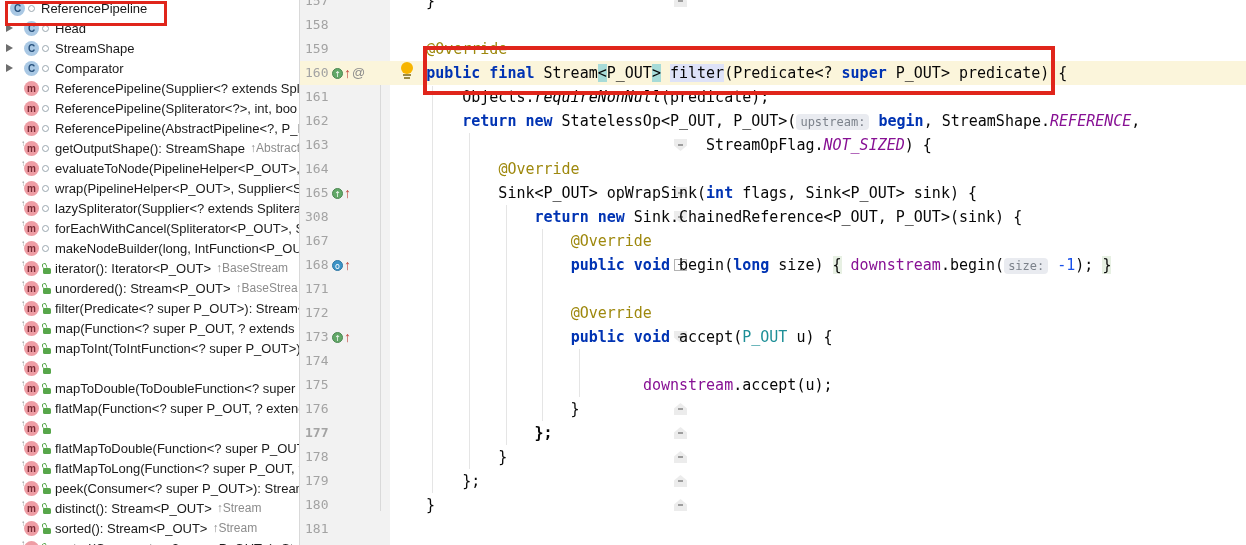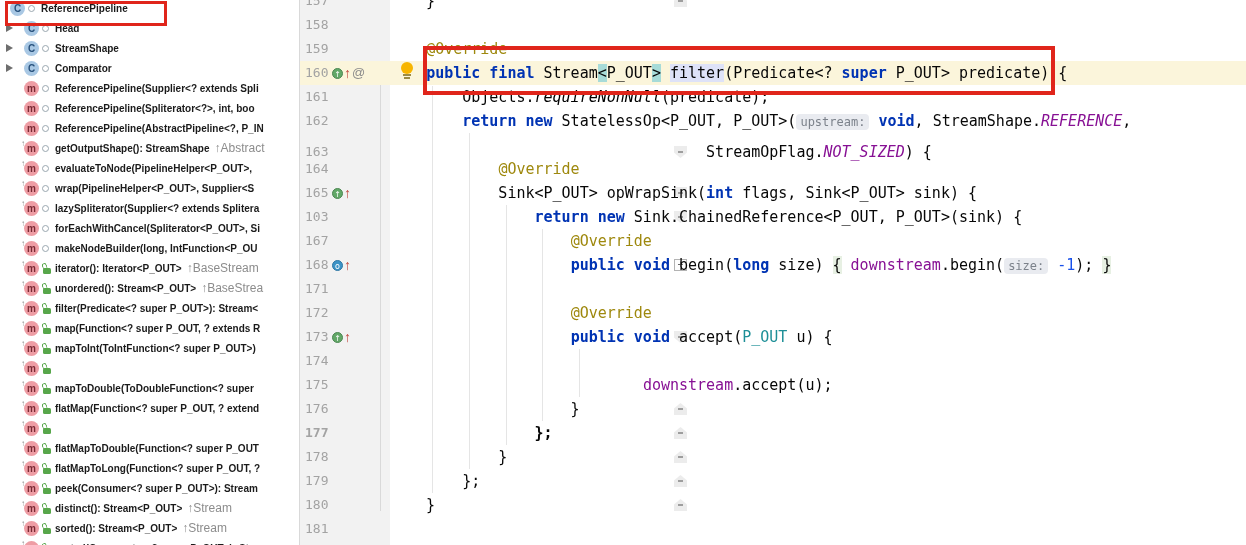--- a/index.html
+++ b/index.html
@@ -51,21 +51,21 @@
   
   #bulb { position:absolute; left:400px; top:62px; width:14px; height:17px; }
   #bulb .glass { position:absolute; left:1px; top:0; width:12px; height:12px; border-radius:50%; background:#f7b500; }
   #bulb .base1 { position:absolute; left:3px; top:12px; width:8px; height:2px; background:#9b8b45; }
   #bulb .base2 { position:absolute; left:4px; top:15px; width:6px; height:1.5px; background:#9b8b45; }
 
   
   #structure { position:absolute; left:0; top:0; width:300px; height:545px; background:#ffffff;
                border-right:1px solid #d9d9d9; overflow:hidden; z-index:5; }
   .srow { position:absolute; left:0; width:300px; height:20px; display:flex; align-items:center; overflow:hidden; }
-  .srow .lbl { font-size:10px; color:#1a1a1a; white-space:nowrap;font-weight:bold; }
+  .srow .lbl { font-size:13px; color:#1a1a1a; white-space:nowrap; }
   .srow .sfx { font-size:12px; color:#8c8c8c; white-space:nowrap; margin-left:5px; }
   .sarrow { position:absolute; left:6px; width:0; height:0; border-left:7px solid #6e6e6e;
             border-top:4.5px solid transparent; border-bottom:4.5px solid transparent; }
   .ticon { position:absolute; width:15px; height:15px; border-radius:50%; font-size:10px;
            line-height:15px; text-align:center; font-weight:bold; }
   .ticon.c { background:#a9c8e4; color:#28517c; }
   .ticon.m { background:#ee9da4; color:#7a2a33; }
   .ticon .ovr { position:absolute; left:-3px; top:-5px; font-size:8px; color:#8f8f8f;
                 text-shadow:0 0 1px #fff; font-weight:bold; }
   .ring { position:absolute; width:7px; height:7px; border:1.5px solid #9aa7b0; border-radius:50%; background:#fff; }
@@ -111,42 +111,42 @@
           </span>
           <span class="fold down"></span>
           <span class="codeln"><span class="tk-p">    </span><span class="tk-k">public final</span><span class="tk-p"> Stream</span><span class="tk-bm">&lt;</span><span class="tk-p">P_OUT</span><span class="tk-bm">&gt;</span><span class="tk-p"> </span><span class="tk-hl">filter</span><span class="tk-p">(Predicate&lt;? </span><span class="tk-k">super</span><span class="tk-p"> P_OUT&gt; predicate) {</span></span>
         </div>
         <div class="erow" style="top: 85px;">
           <span class="lnum">161</span>
           <span class="codeln"><span class="tk-p">        Objects.</span><span class="tk-st">requireNonNull</span><span class="tk-p">(predicate);</span></span>
         </div>
         <div class="erow" style="top: 109px;">
           <span class="lnum">162</span>
-          <span class="codeln"><span class="tk-p">        </span><span class="tk-k">return new</span><span class="tk-p"> StatelessOp&lt;P_OUT, P_OUT&gt;(</span><span class="tk-in">upstream:</span><span class="tk-p"> </span><span class="tk-k">void</span><span class="tk-p">, StreamShape.</span><span class="tk-cst">REFERENCE</span><span class="tk-p">,</span></span>
-        </div>
-        <div class="erow" style="top: 140px;">
+          <span class="codeln"><span class="tk-p">        </span><span class="tk-k">return new</span><span class="tk-p"> StatelessOp&lt;P_OUT, P_OUT&gt;(</span><span class="tk-in">upstream:</span><span class="tk-p"> </span><span class="tk-k">begin</span><span class="tk-p">, StreamShape.</span><span class="tk-cst">REFERENCE</span><span class="tk-p">,</span></span>
+        </div>
+        <div class="erow" style="top: 133px;">
           <span class="lnum">163</span>
           <span class="fold down"></span>
           <span class="codeln"><span class="tk-p">                                   StreamOpFlag.</span><span class="tk-cst">NOT_SIZED</span><span class="tk-p">) {</span></span>
         </div>
         <div class="erow" style="top: 157px;">
           <span class="lnum">164</span>
           <span class="codeln"><span class="tk-p">            </span><span class="tk-ann">@Override</span></span>
         </div>
         <div class="erow" style="top: 181px;">
           <span class="lnum">165</span>
           <span class="gicons">
             <span class="gcirc g">↑</span>
             <span class="garrow">↑</span>
           </span>
           <span class="fold down"></span>
           <span class="codeln"><span class="tk-p">            Sink&lt;P_OUT&gt; opWrapSink(</span><span class="tk-k">int</span><span class="tk-p"> flags, Sink&lt;P_OUT&gt; sink) {</span></span>
         </div>
         <div class="erow" style="top: 205px;">
-          <span class="lnum">103</span>
+          <span class="lnum">308</span>
           <span class="fold down"></span>
           <span class="codeln"><span class="tk-p">                </span><span class="tk-k">return new</span><span class="tk-p"> Sink.ChainedReference&lt;P_OUT, P_OUT&gt;(sink) {</span></span>
         </div>
         <div class="erow" style="top: 229px;">
           <span class="lnum">167</span>
           <span class="codeln"><span class="tk-p">                    </span><span class="tk-ann">@Override</span></span>
         </div>
         <div class="erow" style="top: 253px;">
           <span class="lnum">168</span>
           <span class="gicons">

